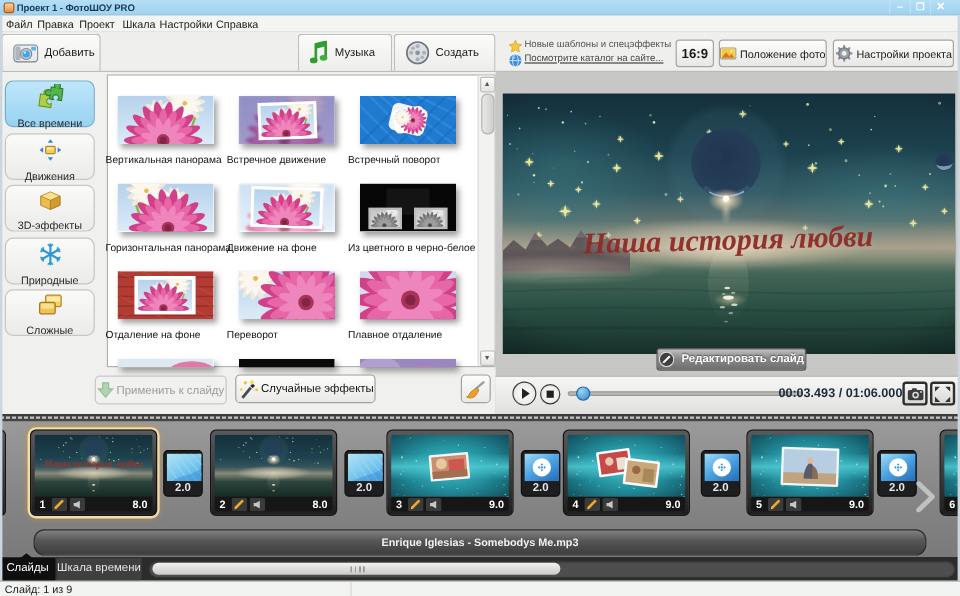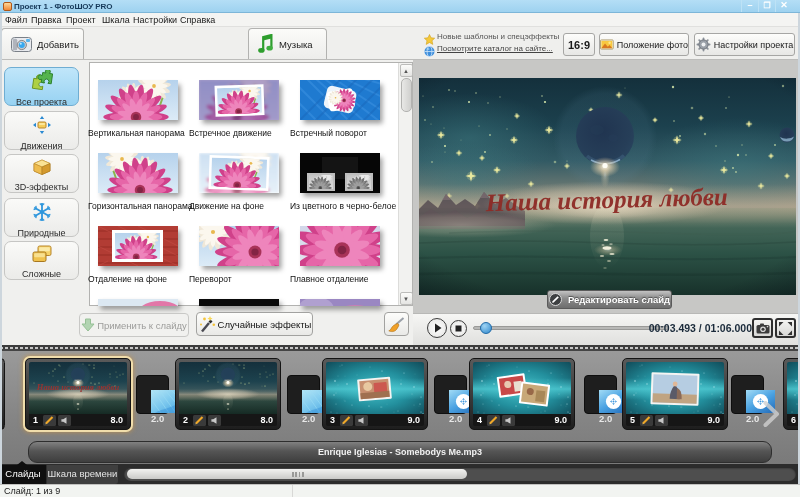--- a/index.html
+++ b/index.html
@@ -54,21 +54,21 @@
 #timeline{position:absolute;left:0;top:345px;width:800px;height:119px;background:linear-gradient(#9c9c9c,#858585 60%,#7a7a7a)}
 #sprock{position:absolute;left:0;top:0;width:800px;height:6px;background:repeating-linear-gradient(90deg,#c6c6c6 0 3px,#3c3c3c 3px 5px);border-top:2px solid #3c3c3c;border-bottom:2px solid #444}
 .slide{position:absolute;top:13px;width:106px;height:72px;background:linear-gradient(#5a5a5a,#1e1e1e);border:1px solid #141414;border-radius:5px;padding:3px;overflow:hidden}
 .slidesel{box-shadow:0 0 0 2px #f0ddab,0 0 5px 1.5px rgba(210,150,60,.75)}
 .slideimg{width:98px;height:54px;overflow:hidden;border-radius:2px}
 .slideimg svg{display:block;margin:0 0 0 -1px}
 .slidebar{position:absolute;left:3px;bottom:3px;width:98px;height:12px;background:#161616;display:flex;align-items:center;border-radius:0 0 2px 2px}
 .snum{color:#fff;font-size:9px;font-weight:bold;margin:0 5px 0 4px}
 .sic{margin-right:2px;display:flex}
 .sdur{color:#fff;font-size:9px;font-weight:bold;margin-left:auto;margin-right:4px}
-.trans{position:absolute;top:30px;width:33px;height:39px;background:#1e1e1e;border:1px solid #0e0e0e;border-radius:4px;padding:14px;text-align:center}
+.trans{position:absolute;top:30px;width:33px;height:39px;background:#1e1e1e;border:1px solid #0e0e0e;border-radius:4px;padding:2px;text-align:center}
 .trans svg{display:block}
 .transdur{color:#e8e8e8;font-size:9.5px;font-weight:bold;line-height:12px}
 .navarrow{position:absolute;left:762px;top:56px}
 
 #musicbar{position:absolute;left:28px;top:96px;width:744px;height:22px;border-radius:9px;background:linear-gradient(#818181,#555 45%,#3e3e3e);border:1px solid #2e2e2e;color:#f2f2f2;font-size:9px;font-weight:bold;text-align:center;line-height:21px}
 
 #btabs{position:absolute;left:0;top:464px;width:800px;height:20px;background:#2c2c2c}
 #btab1{position:absolute;left:0;top:1px;width:46px;height:19px;background:#0f0f0f;color:#fff;font-size:9.5px;text-align:center;line-height:18px}
 #btab1:before{content:"";position:absolute;left:17px;top:-4px;border:5px solid transparent;border-bottom:4px solid #0f0f0f;border-top:none}
 #btab2{position:absolute;left:47px;top:1px;width:71px;height:19px;background:#3f3f3f;color:#e4e4e4;font-size:9.5px;text-align:center;line-height:18px;border-radius:0 0 3px 0}
@@ -211,20 +211,33 @@
     </div>
     <div class="tab" style="left:248px;width:79px">
       <svg width="16" height="20" viewBox="0 0 16 20" style="">
 <path d="M5.2 16.2 L5.2 3 L13.4 1 L13.4 14" stroke="#2e9e2e" stroke-width="2.2" fill="none"></path>
 <ellipse cx="3.4" cy="16.4" rx="3.2" ry="2.4" fill="#2e9e2e"></ellipse>
 <ellipse cx="11.6" cy="14.2" rx="3.2" ry="2.4" fill="#3fae3f"></ellipse>
 <path d="M5.2 3 L13.4 1 L13.4 4.6 L5.2 6.6 Z" fill="#2e9e2e"></path>
       </svg>
       <span>Музыка</span>
     </div>
+    <div class="tab" style="left:328px;width:85px">
+      <svg width="20" height="20" viewBox="0 0 20 20" style="">
+<circle cx="10" cy="10" r="9" fill="#dcdee2" stroke="#70767e" stroke-width="1.4"></circle>
+<circle cx="10" cy="10" r="2" fill="#8e949c"></circle>
+<circle cx="10" cy="4.6" r="1.7" fill="#aab0b8"></circle>
+        <circle cx="10" cy="15.4" r="1.7" fill="#aab0b8"></circle>
+<circle cx="4.6" cy="10" r="1.7" fill="#aab0b8"></circle>
+        <circle cx="15.4" cy="10" r="1.7" fill="#aab0b8"></circle>
+<circle cx="6.2" cy="6.2" r="1.5" fill="#aab0b8"></circle>
+        <circle cx="13.8" cy="13.8" r="1.5" fill="#aab0b8"></circle>
+      </svg>
+      <span>Создать</span>
+    </div>
   </div>
 <div id="inforow">
 <div class="abs" style="left:424px;top:31px"><svg width="11" height="11" viewBox="0 0 11 11" style="">
         <path d="M5.5 0.5 L7 3.8 L10.7 4.2 L8 6.7 L8.8 10.4 L5.5 8.5 L2.2 10.4 L3 6.7 L0.3 4.2 L4 3.8 Z" fill="#f5c93c" stroke="#d0a018" stroke-width=".6"></path>
       </svg></div>
 <span class="t1" style="left:437px;top:32px">Новые шаблоны и спецэффекты</span>
 <div class="abs" style="left:424px;top:43px"><svg width="11" height="11" viewBox="0 0 11 11" style="">
 <circle cx="5.5" cy="5.5" r="5" fill="#3e8edc"></circle>
 <ellipse cx="5.5" cy="5.5" rx="2.4" ry="5" fill="none" stroke="#cfe6fa" stroke-width=".8"></ellipse>
 <line x1="0.5" y1="5.5" x2="10.5" y2="5.5" stroke="#cfe6fa" stroke-width=".8"></line>
@@ -251,21 +264,21 @@
         <circle cx="7.5" cy="7.5" r="2" fill="#eef0f2"></circle>
       </svg>
       <span style="margin-left:-1px">Настройки проекта</span>
     </div>
 </div>
 <div class="sbtn sel" style="top:67px"><svg width="22" height="22" viewBox="0 0 22 22" style="">
 <g transform="rotate(8 11 11)">
 <path d="M2.5 9.5 h3.4 a2.4 2.4 0 1 1 3.2 0 h3.4 v3.4 a2.4 2.4 0 1 0 0 3.2 v3.4 h-10 z" fill="#aed044" stroke="#6a9420" stroke-width=".9"></path>
 <path d="M10.5 2.5 h3.3 a2.4 2.4 0 1 1 3.4 0 h3.3 v10 h-3.3 a2.4 2.4 0 1 0 -3.4 0 h-3.3 v-3.3 a2.4 2.4 0 1 1 0 -3.4 z" fill="#54b44e" stroke="#2a7e2a" stroke-width=".9"></path>
 </g>
-    </svg><div class="slab">Все проекта</div></div>
+    </svg><div class="slab">Все времени</div></div>
 <div class="sbtn" style="top:110.5px"><svg width="22" height="22" viewBox="0 0 22 22" style="">
 <rect x="7" y="8" width="8" height="6" rx="1.2" fill="#f6ce5a" stroke="#b8862c"></rect>
 <rect x="8" y="9" width="6" height="2" rx="0.8" fill="#fbe69a"></rect>
 <path d="M11 2 L13.2 5 L8.8 5 Z" fill="#2a8ad2"></path>
 <path d="M11 20 L13.2 17 L8.8 17 Z" fill="#2a8ad2"></path>
 <path d="M2 11 L5 8.8 L5 13.2 Z" fill="#2a8ad2"></path>
 <path d="M20 11 L17 8.8 L17 13.2 Z" fill="#2a8ad2"></path>
     </svg><div class="slab">Движения</div></div>
 <div class="sbtn" style="top:154px"><svg width="22" height="20" viewBox="0 0 22 20" style="">
 <path d="M3 6.5 L11 3 L19 6.5 L19 14 L11 17.5 L3 14 Z" fill="#f0be48" stroke="#b8862c" stroke-width=".8"></path>

